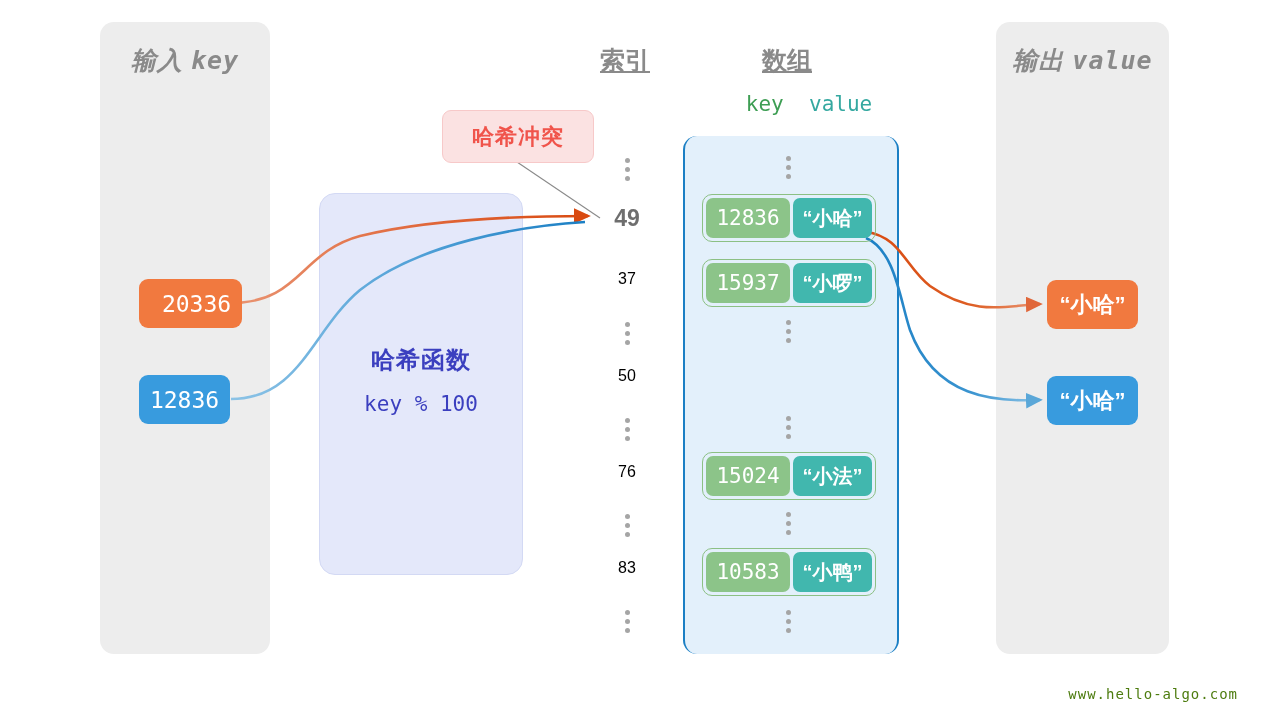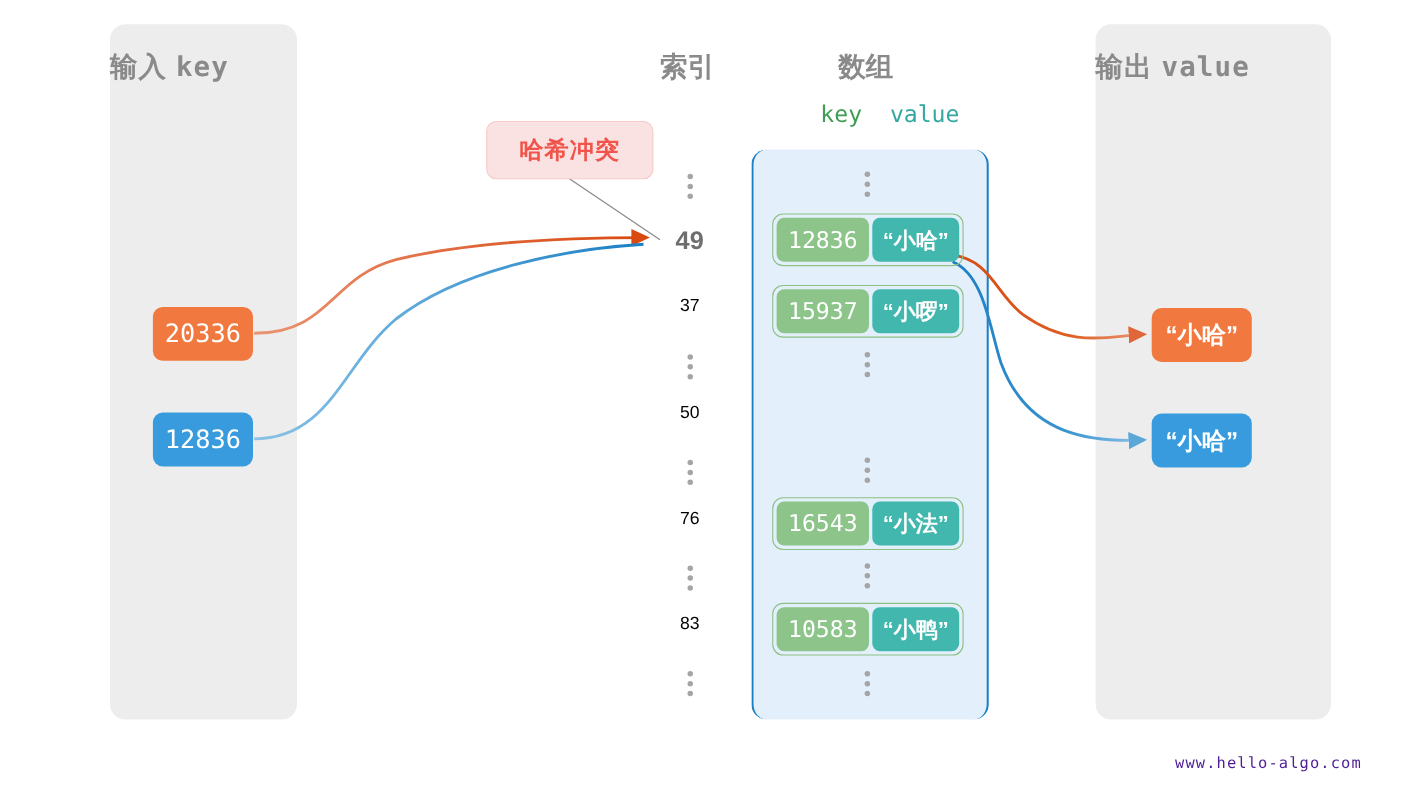--- a/index.html
+++ b/index.html
@@ -16,46 +16,49 @@
     overflow: hidden;
   }
 
   
   .panel {
     position: absolute;
     background: #EDEDED;
     border-radius: 14px;
   }
   #panel-input  { left: 100px;  top: 22px; width: 170px; height: 632px; }
-  #panel-output { left: 996px;  top: 22px; width: 214px; height: 632px; }
+  #panel-output { left: 996px;  top: 22px; width: 173px; height: 632px; }
 
   .panel-title {
     position: absolute;
     top: 22px;
     left: 0;
     right: 0;
+    text-align: center;
     color: #8A8A8A;
     font-size: 25px;
     font-weight: bold;
     letter-spacing: 1px;
     white-space: nowrap;
+    font-style: italic;
   }
   .panel-title .mono {
     font-family: "DejaVu Sans Mono", "Liberation Mono", monospace;
     font-weight: bold;
   }
 
   
   .col-head {
     position: absolute;
     color: #8A8A8A;
     font-size: 25px;
     font-weight: bold;
     white-space: nowrap;
     text-align: center;
+    text-decoration: underline;
   }
   #head-index { left: 575px; top: 44px; width: 100px; }
   #head-array { left: 735px; top: 44px; width: 104px; }
 
   #subhead-kv {
     position: absolute;
     left: 721px;
     top: 92px;
     width: 176px;
     text-align: center;
@@ -128,21 +131,21 @@
     font-family: "DejaVu Sans Mono", "Liberation Mono", monospace;
   }
   .chip.orange { background: #F1793F; }
   .chip.blue   { background: #389BDE; }
   .chip.cjk {
     font-family: "Liberation Sans", "DejaVu Sans", sans-serif;
     font-size: 22px;
     font-weight: bold;
   }
 
-  #in-key-0  { left: 139px; top: 279px; width: 91px;  height: 49px; }
+  #in-key-0  { left: 139px; top: 279px; width: 91px;  height: 49px; padding-left: 12px; }
   #in-key-1  { left: 139px; top: 375px; width: 91px;  height: 49px; }
   #out-val-0 { left: 1047px; top: 280px; width: 91px; height: 49px; }
   #out-val-1 { left: 1047px; top: 376px; width: 91px; height: 49px; }
 
   
   .index-label {
     position: absolute;
     width: 70px;
     text-align: center;
     color: #000000;
@@ -235,21 +238,21 @@
     width: 1280px;
     height: 720px;
     pointer-events: none;
   }
 
   
   #watermark {
     position: absolute;
     right: 42px;
     bottom: 18px;
-    color: #4c1d95;
+    color: #4d7c0f;
     font-size: 14px;
     font-family: "DejaVu Sans Mono", "Liberation Mono", monospace;
     letter-spacing: 1px;
   }
 </style>
 </head>
 <body>
 
 <div id="stage">
 
@@ -260,20 +263,24 @@
   <div id="panel-output" class="panel">
     <div class="panel-title"><span>输出</span> <span class="mono">value</span></div>
   </div>
 
   <div id="head-index" class="col-head">索引</div>
   <div id="head-array" class="col-head">数组</div>
   <div id="subhead-kv">
     <span class="kv-key">key</span>&nbsp;&nbsp;<span class="kv-value">value</span>
   </div>
 
+  <div id="hash-box">
+    <div id="hash-title">哈希函数</div>
+    <div id="hash-formula">key % 100</div>
+  </div>
 
   <div id="array-box"></div>
 
   <svg id="curves" viewBox="0 0 1280 720">
     <defs>
       <marker id="ah-orange" markerWidth="7" markerHeight="7" refX="5.4" refY="3" orient="auto">
         <path d="M0,0 L6.5,3 L0,6 z" fill="#D94A10"></path>
       </marker>
       <marker id="ah-orange2" markerWidth="7" markerHeight="7" refX="5.4" refY="3" orient="auto">
         <path d="M0,0 L6.5,3 L0,6 z" fill="#E0673A"></path>
@@ -372,21 +379,21 @@
     </div>
 
 
   <div class="vdots arr" style="top:416px">
       <i></i>
       <i></i>
       <i></i>
     </div>
 
   <div class="cell" style="top:452px">
-    <div class="cell-key">16543</div>
+    <div class="cell-key">15024</div>
     <div class="cell-val">“小法”</div>
   </div>
 
   <div class="vdots arr" style="top:512px">
       <i></i>
       <i></i>
       <i></i>
     </div>
 
   <div class="cell" style="top:548px">

